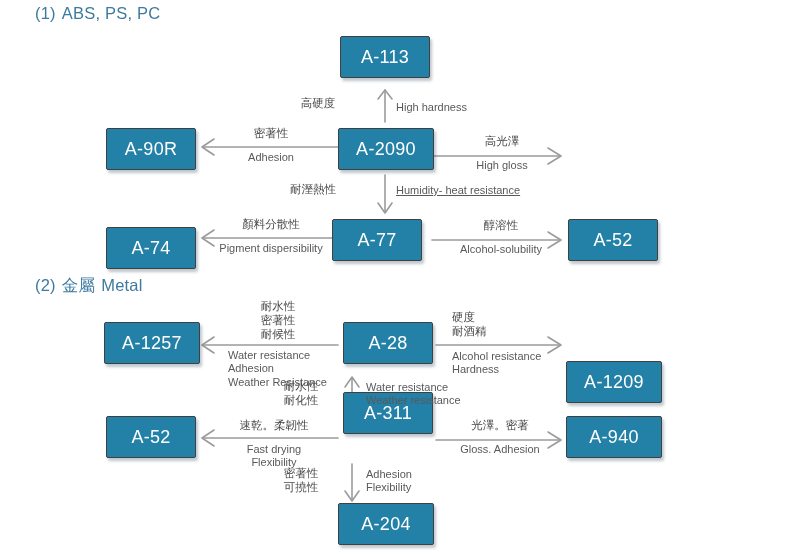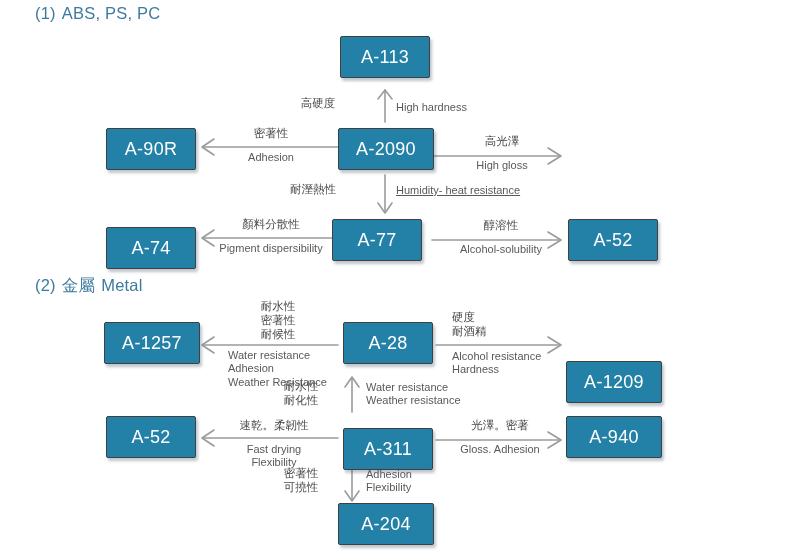--- a/index.html
+++ b/index.html
@@ -186,21 +186,21 @@
   </div>
 
   <div class="node w-xl" style="left:104px; top:322px;">A-1257</div>
 
   <div class="node wide" style="left:343px; top:322px;">A-28</div>
 
   <div class="node w-xl" style="left:566px; top:328px;margin-top:33px;">A-1209</div>
 
   <div class="node wide" style="left:106px; top:416px;">A-52</div>
 
-  <div class="node wide" style="left:343px; top:428px;text-align:right;">A-311</div>
+  <div class="node wide" style="left:343px; top:392px;text-align:right;">A-311</div>
 
   <div class="node w-xl" style="left:566px; top:416px;">A-940</div>
 
   <div class="node w-xl" style="left:338px; top:503px;">A-204</div>
 
   <div class="lbl center" style="left:235px; top:299px; width:86px;">
     <span class="cjk">耐水性</span>
     <span class="cjk">密著性</span>
     <span class="cjk">耐候性</span>
   </div>

